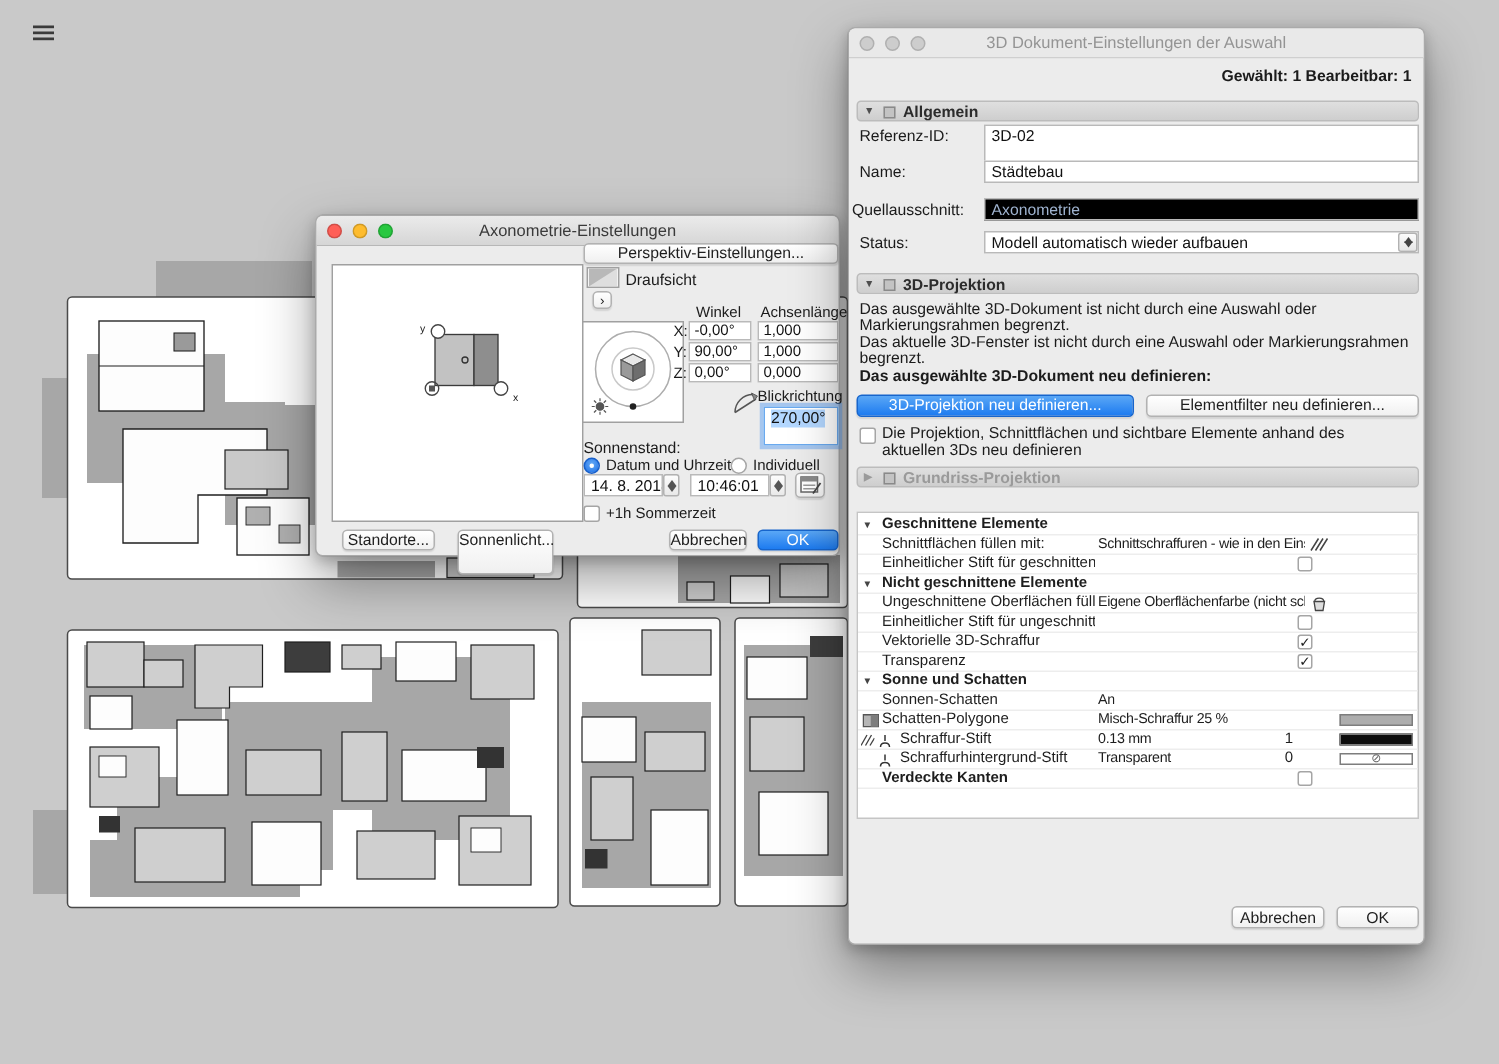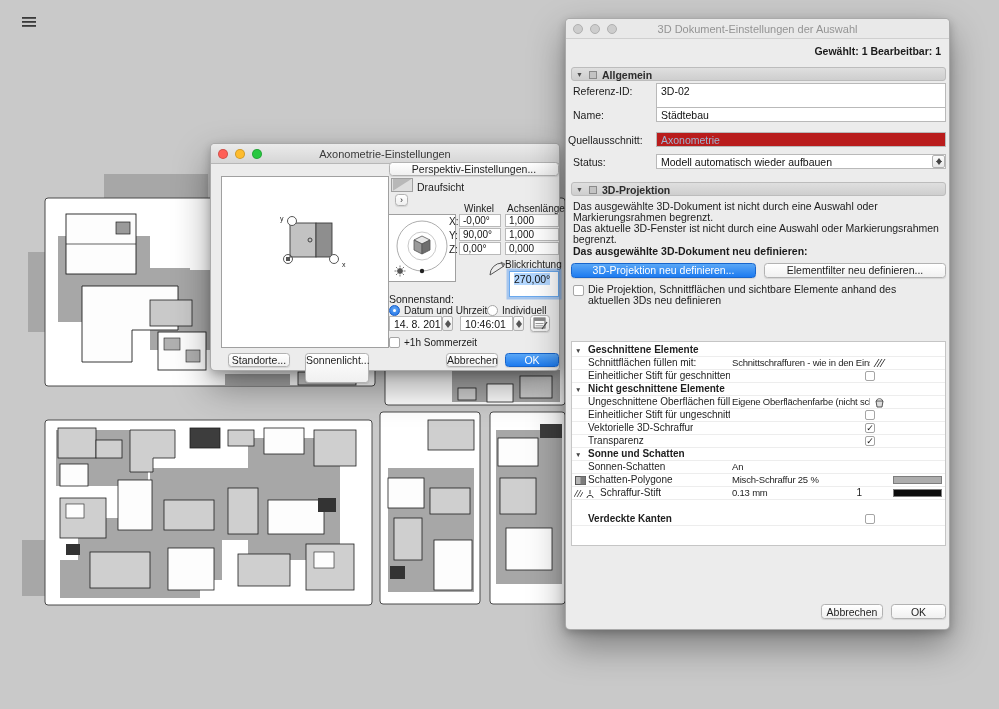--- a/index.html
+++ b/index.html
@@ -20,21 +20,21 @@
   .lr { background:#ff5f57; } .ly { background:#febc2e; } .lg { background:#28c840; }
   .li { background:#cdcdcd; border-color:#b0b0b0; }
 
   .btn { position:absolute; background:linear-gradient(#ffffff,#f0f0f0); border:1px solid #b2b2b2;
          border-radius:3.5px; font-size:10.5px; color:#1e1e1e; text-align:center;
          box-shadow:0 1px 1px rgba(0,0,0,.10); line-height:13px; }
   .btn.primary { background:linear-gradient(#5aa7f6,#1d7bf0); border-color:#1765cc; color:#fff; }
 
   .field { position:absolute; background:#fff; border:1px solid #b9b9b9; font-size:10.5px; color:#111;
            padding:1px 4px; line-height:12px; white-space:nowrap; overflow:hidden; }
-  .field.disabled { background:#b91c1c; color:#9fb3cf; }
+  .field.disabled { background:#000000; color:#9fb3cf; }
   .lab { position:absolute; font-size:10.5px; color:#1b1b1b; white-space:nowrap; }
   .small { font-size:10px; }
 
   .cbx { position:absolute; width:11px; height:11px; background:#fff; border:1px solid #a5a5a5;
          border-radius:2px; font-size:9px; line-height:10px; text-align:center; color:#1b1b1b; }
   .ck { font-style:normal; }
   .radio { position:absolute; width:11px; height:11px; border-radius:50%; background:#fff; border:1px solid #a5a5a5; }
   .radio.on { background:radial-gradient(circle at 50% 38%, #66aaf5, #1b6fe6); border-color:#185fc9; }
   .radio.on::after { content:""; position:absolute; left:3px; top:3px; width:3px; height:3px; border-radius:50%; background:#fff; }
 
@@ -301,20 +301,25 @@
       <span class="sec-label">3D-Projektion</span>
     </div>
     <p class="para" style="top:182px;">Das ausgewählte 3D-Dokument ist nicht durch eine Auswahl oder Markierungsrahmen begrenzt.</p>
     <p class="para" style="top:204px;">Das aktuelle 3D-Fenster ist nicht durch eine Auswahl oder Markierungsrahmen begrenzt.</p>
     <p class="para" style="top:227px; font-weight:bold;">Das ausgewählte 3D-Dokument neu definieren:</p>
     <div class="btn primary" style="left:5px; top:244px; width:185px; height:15px;">3D-Projektion neu definieren...</div>
     <div class="btn" style="left:198px; top:244px; width:182px; height:15px;">Elementfilter neu definieren...</div>
     <span class="cbx" style="left:7px; top:266px;"></span>
     <span class="para" style="left:22px; top:265px; width:352px; position:absolute;">Die Projektion, Schnittflächen und sichtbare Elemente anhand des aktuellen 3Ds neu definieren</span>
 
+    <div class="secbar dim" style="top:292px;">
+      <span class="tri">▶</span>
+      <span class="sec-ico"></span>
+      <span class="sec-label">Grundriss-Projektion</span>
+    </div>
 
 
     <div class="mtable">
       <div class="mrow group" style="top:2px">
         <span class="tri">▼</span>
         <span class="lbl">Geschnittene Elemente</span>
       </div>
       <div class="mrow" style="top:15px">
         <span class="lbl">Schnittflächen füllen mit:</span>
         <span class="val">Schnittschraffuren - wie in den Einstellu...</span>
@@ -372,20 +377,31 @@
           <path d="M0,8 L4,1 M3,8 L7,1 M6,8 L9,3" stroke="#444" stroke-width="0.9" fill="none"></path>
         </svg>
         <svg class="licon" style="left:13px" width="10" height="10" viewBox="0 0 10 10">
           <path d="M5,1 L5,5 M2,9 C2,5.5 8,5.5 8,9" stroke="#333" stroke-width="1" fill="none"></path>
         </svg>
         <span class="lbl ind">Schraffur-Stift</span>
         <span class="val">0.13 mm</span>
         <span class="num">1</span>
         <span class="swatch black"></span>
       </div>
+      <div class="mrow" style="top:158px">
+        <svg class="licon" style="left:13px" width="10" height="10" viewBox="0 0 10 10">
+          <path d="M5,1 L5,5 M2,9 C2,5.5 8,5.5 8,9" stroke="#333" stroke-width="1" fill="none"></path>
+        </svg>
+        <span class="lbl ind">Schraffurhintergrund-Stift</span>
+        <span class="val">Transparent</span>
+        <span class="num">0</span>
+        <span class="swatch empty">
+            <i class="ck">⊘</i>
+          </span>
+      </div>
       <div class="mrow group" style="top:171px">
         <span class="lbl">Verdeckte Kanten</span>
         <span class="cbx"></span>
       </div>
     </div>
 
     <div class="btn" style="left:255px; top:585px; width:62px; height:15px; line-height:14px;">Abbrechen</div>
     <div class="btn" style="left:325px; top:585px; width:55px; height:15px; line-height:14px;">OK</div>
   </div>
 

